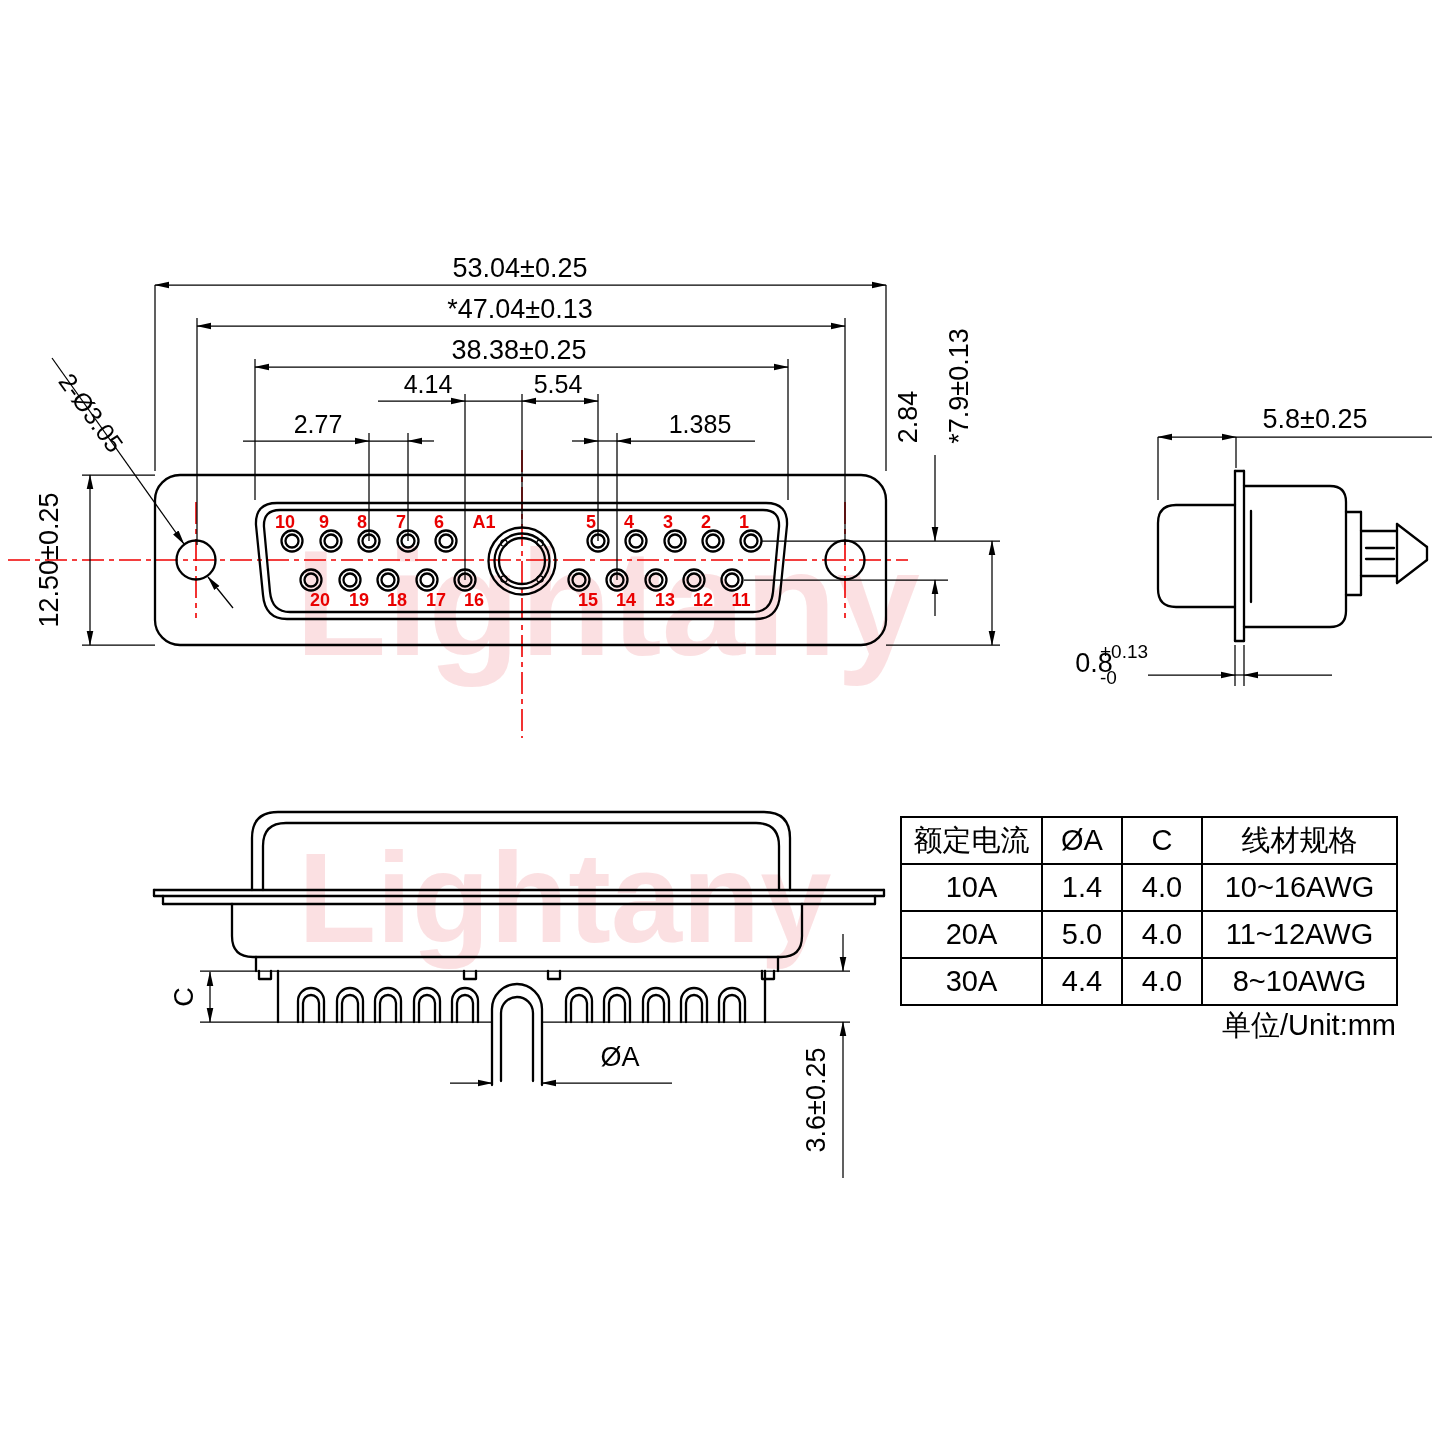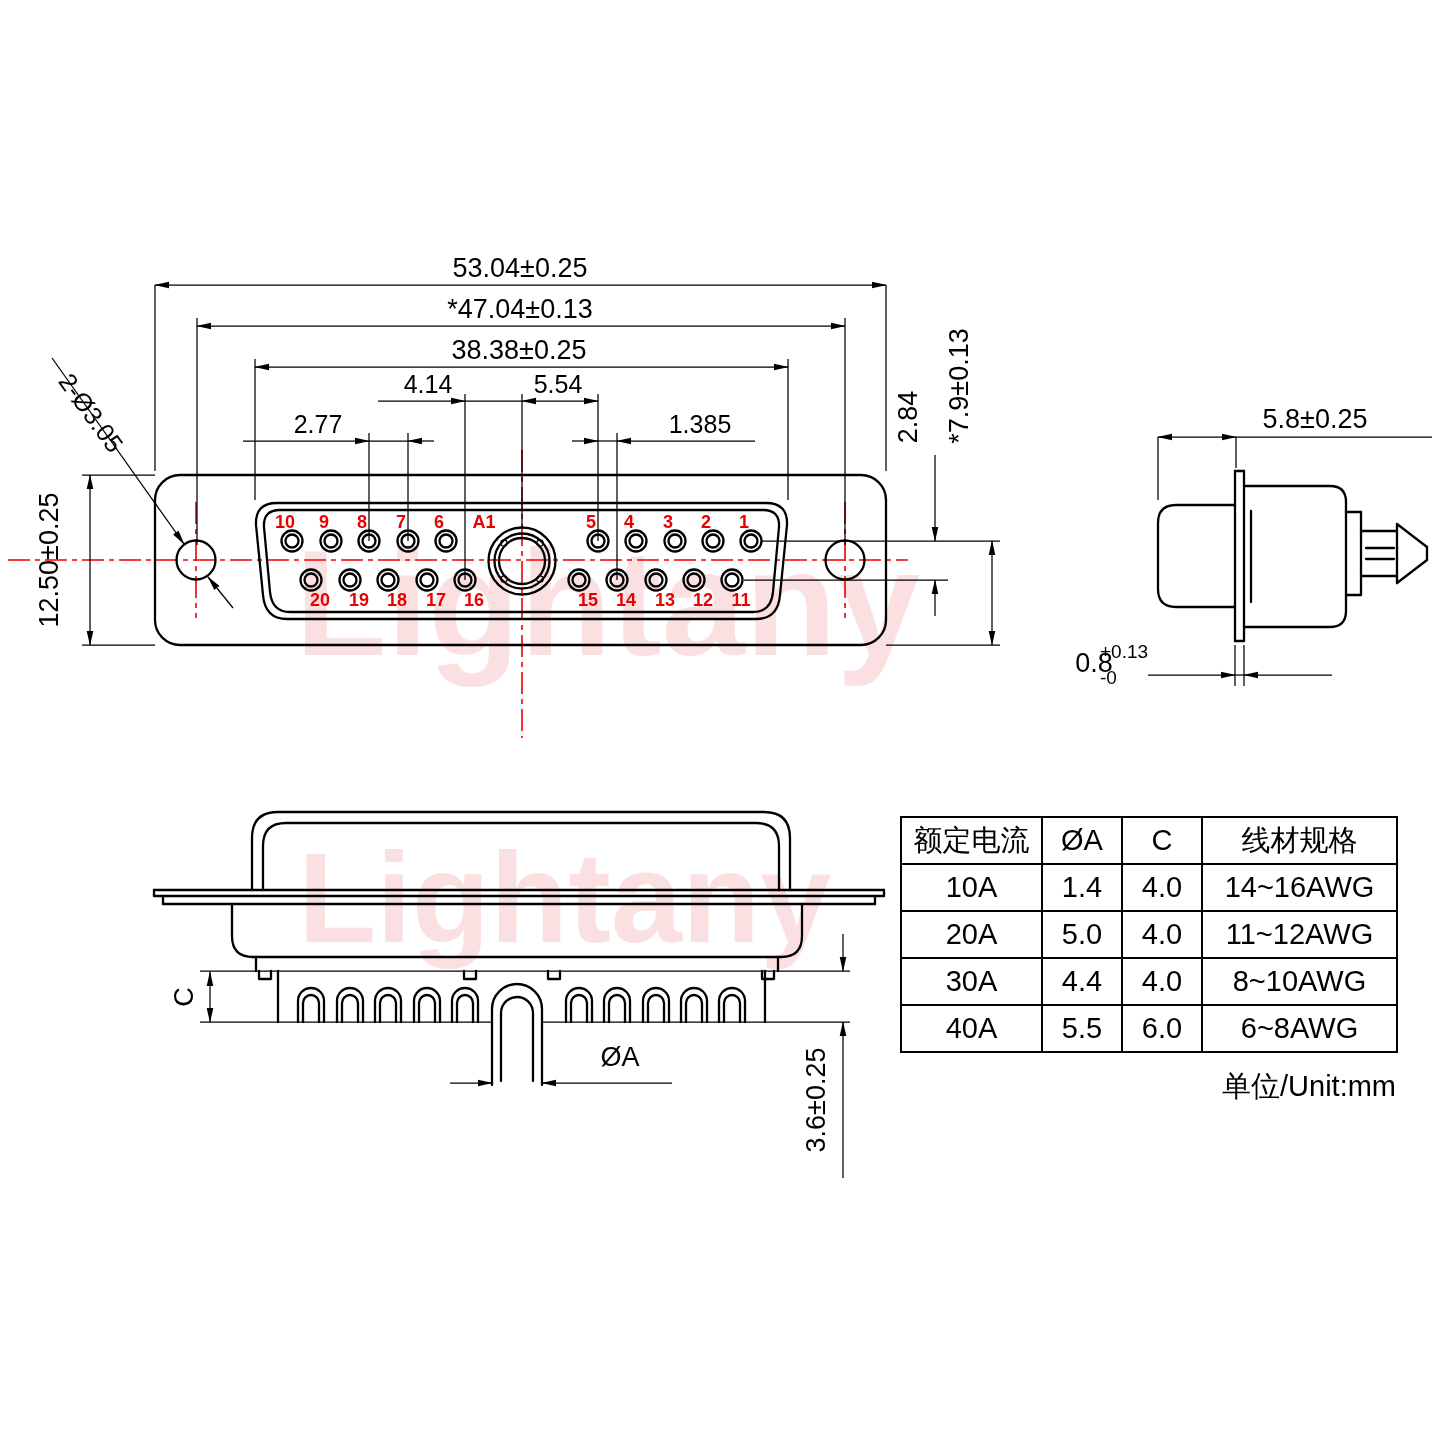--- a/index.html
+++ b/index.html
@@ -14,21 +14,21 @@
   .dim{font-size:27px;text-anchor:middle;}
   .dimsm{font-size:25px;text-anchor:middle;}
   .tol{font-size:19px;text-anchor:start;}
   .pinlbl{font-size:18px;font-weight:600;fill:#e90000;text-anchor:middle;}
   .wm{font-weight:700;fill:#f8c8cb;text-anchor:start;}
   .spec-table{position:absolute;left:900px;top:816px;width:496px;}
   .spec-table table{border-collapse:collapse;width:496px;table-layout:fixed;}
   .spec-table th,.spec-table td{border:2.4px solid #000;height:45px;text-align:center;
       font-size:29px;font-weight:400;color:#000;padding:0;
       font-family:"Liberation Sans","DejaVu Sans",sans-serif;}
-  .unit-note{width:496px;text-align:right;font-size:29px;color:#000;margin-top:14px;
+  .unit-note{width:496px;text-align:right;font-size:29px;color:#000;
       font-family:"Liberation Sans","DejaVu Sans",sans-serif;}
 </style>
 </head>
 <body>
 
 <div id="canvas">
 <svg width="1440" height="1440" viewBox="0 0 1440 1440">
   <defs>
     <marker id="ar" viewBox="0 0 14 8" refX="13.2" refY="4" markerWidth="15" markerHeight="9" orient="auto-start-reverse" markerUnits="userSpaceOnUse">
       <path d="M0,0.9 L14,4 L0,7.1 Z" fill="#000"></path>
@@ -376,37 +376,31 @@
           <tr>
         <th>额定电流</th>
         <th>ØA</th>
         <th>C</th>
         <th>线材规格</th>
       </tr>
       <tr>
         <td>10A</td>
         <td>1.4</td>
         <td>4.0</td>
-        <td>14~16AWG</td>
+        <td>10~16AWG</td>
       </tr>
       <tr>
         <td>20A</td>
         <td>5.0</td>
         <td>4.0</td>
         <td>11~12AWG</td>
       </tr>
       <tr>
         <td>30A</td>
         <td>4.4</td>
         <td>4.0</td>
         <td>8~10AWG</td>
       </tr>
-      <tr>
-        <td>40A</td>
-        <td>5.5</td>
-        <td>6.0</td>
-        <td>6~8AWG</td>
-      </tr>
     </tbody>
       </table>
     <div class="unit-note">单位/Unit:mm</div>
   </div>
 </div>
 
 </body></html>

